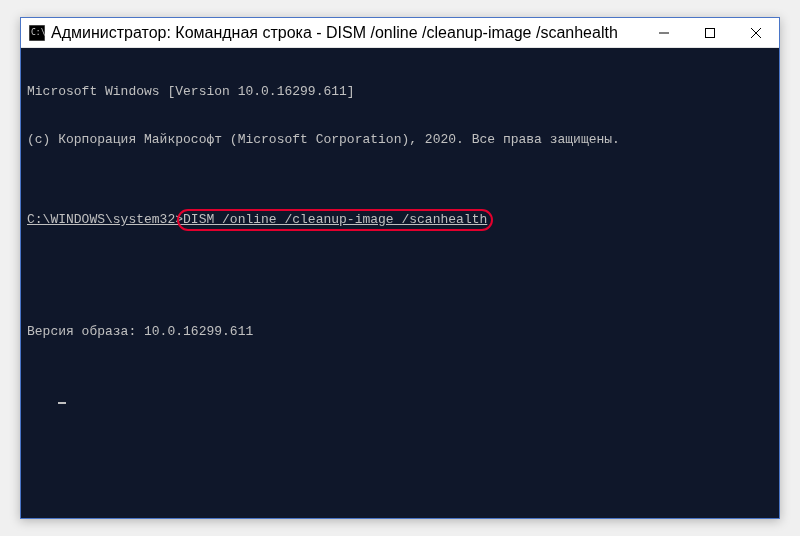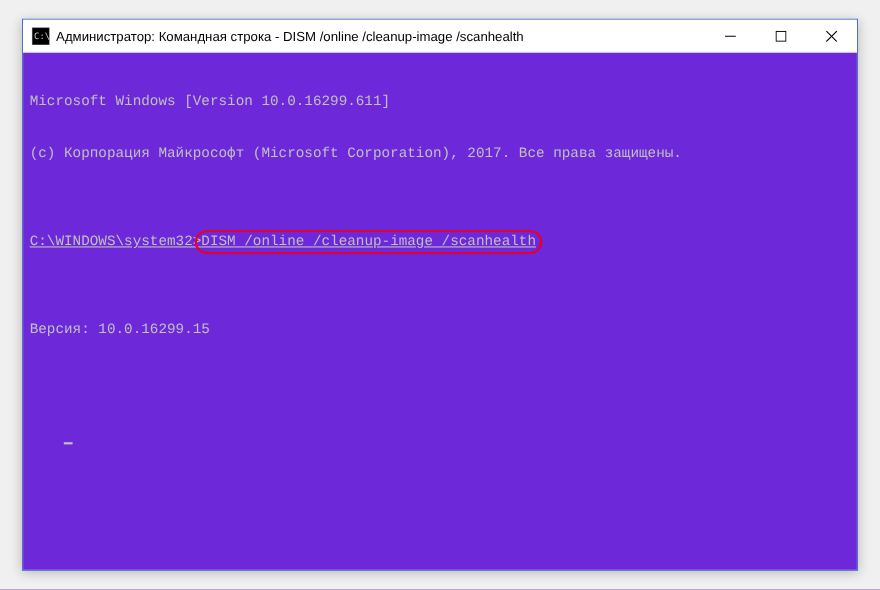--- a/index.html
+++ b/index.html
@@ -32,36 +32,36 @@
   }
   .titlebar-icon {
     width: 16px; height: 16px;
     margin: 0 6px 0 8px;
     display: inline-flex;
     align-items: center;
     justify-content: center;
   }
   .titlebar-title {
     flex: 1;
-    font-size: 12px;
+    font-size: 16px;
     color: #000;
     white-space: nowrap;
     overflow: hidden;
     text-overflow: ellipsis;
   }
   .titlebar-controls { display: flex; height: 100%; }
   .title-btn {
     width: 46px; height: 100%;
     display: flex; align-items: center; justify-content: center;
     color: #000;
   }
   .title-btn svg { pointer-events: none; }
   .console {
     flex: 1;
-    background: #6d28d9;
+    background: #0f172a;
     color: #c0c0c0;
     font-family: Consolas, "Courier New", monospace;
     font-size: 13px;
     line-height: 16px;
     padding: 4px 6px;
     position: relative;
     overflow: hidden;
     white-space: pre;
   }
   .console .line { white-space: pre; }
@@ -115,29 +115,29 @@
         <svg width="10" height="10" viewBox="0 0 10 10">
             <line x1="0" y1="0" x2="10" y2="10" stroke="#000" stroke-width="1"></line>
             <line x1="10" y1="0" x2="0" y2="10" stroke="#000" stroke-width="1"></line>
           </svg>
       </div>
     </div>
   </div>
 
   <div class="console">
     <div class="line">Microsoft Windows [Version 10.0.16299.611]</div>
-    <div class="line">(c) Корпорация Майкрософт (Microsoft Corporation), 2017. Все права защищены.</div>
+    <div class="line">(c) Корпорация Майкрософт (Microsoft Corporation), 2020. Все права защищены.</div>
     <div class="line"></div>
     <div class="prompt-line">
       <span>C:\WINDOWS\system32&gt;</span>
       <span class="highlight-wrap">
         <span>DISM /online /cleanup-image /scanhealth</span>
         <span class="highlight-oval"></span>
       </span>
     </div>
     <div class="line"></div>
-    <div class="line">Версия: 10.0.16299.15</div>
     <div class="line"></div>
+    <div class="line">Версия образа: 10.0.16299.611</div>
     <div class="line"></div>
     <span class="cursor"></span>
   </div>
 
 </div>
 
 </body></html>

